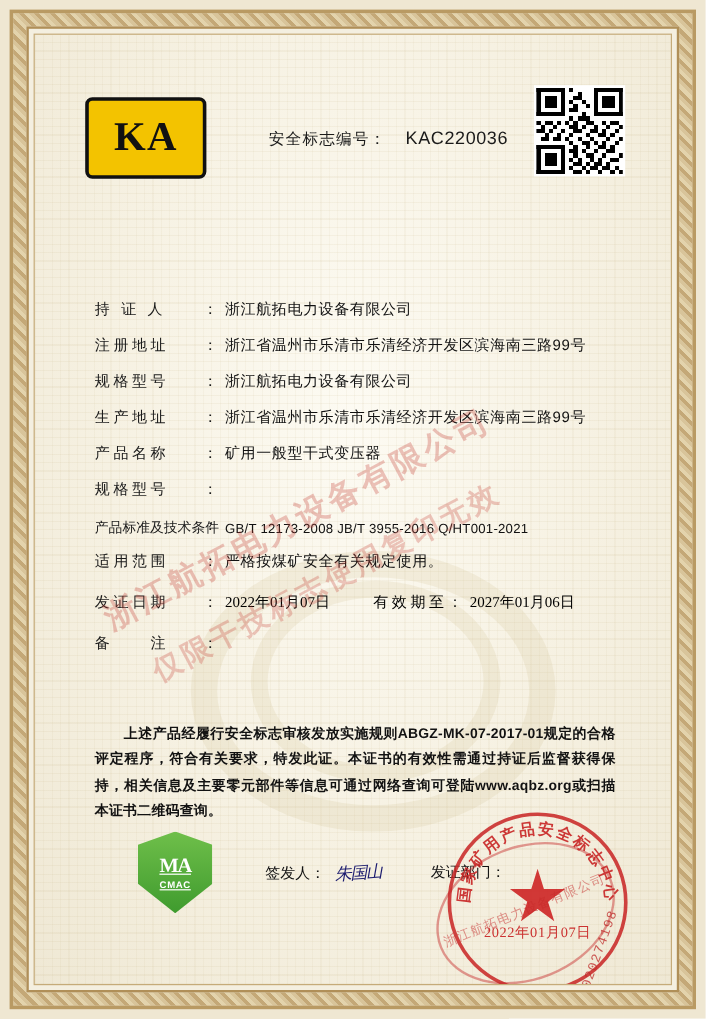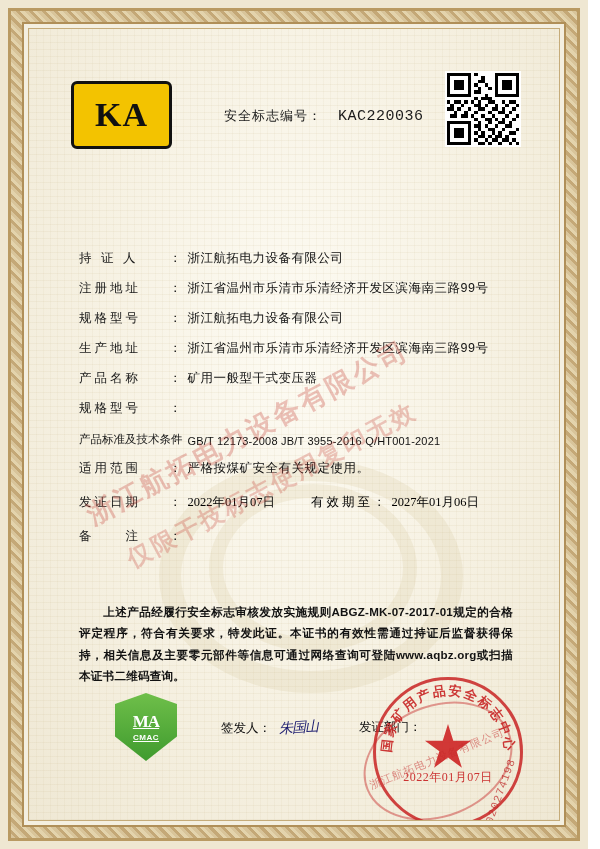--- a/index.html
+++ b/index.html
@@ -107,21 +107,21 @@
     gap: 16px;
     font-size: 13px;
     color: #1a1a1a;
   }
   .serial-label {
     font-family: "Liberation Sans", sans-serif;
     font-size: 13px;
     letter-spacing: 1px;
   }
   .serial-value {
-    font-family: Liberation Mono, monospace;
+    font-family: Liberation Sans, sans-serif;
     font-size: 15px;
     letter-spacing: 0.5px;
   }
 
   .cert-title {
     position: absolute;
     left: 0; right: 0; top: 148px;
     text-align: center;
     font-family: "Liberation Serif", serif;
     font-weight: bold;

